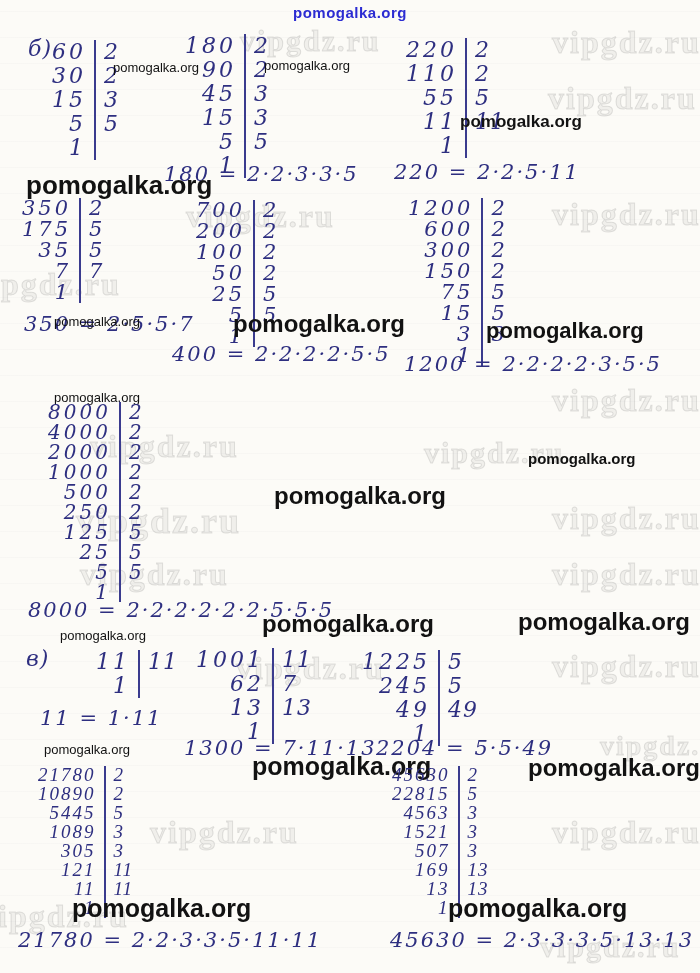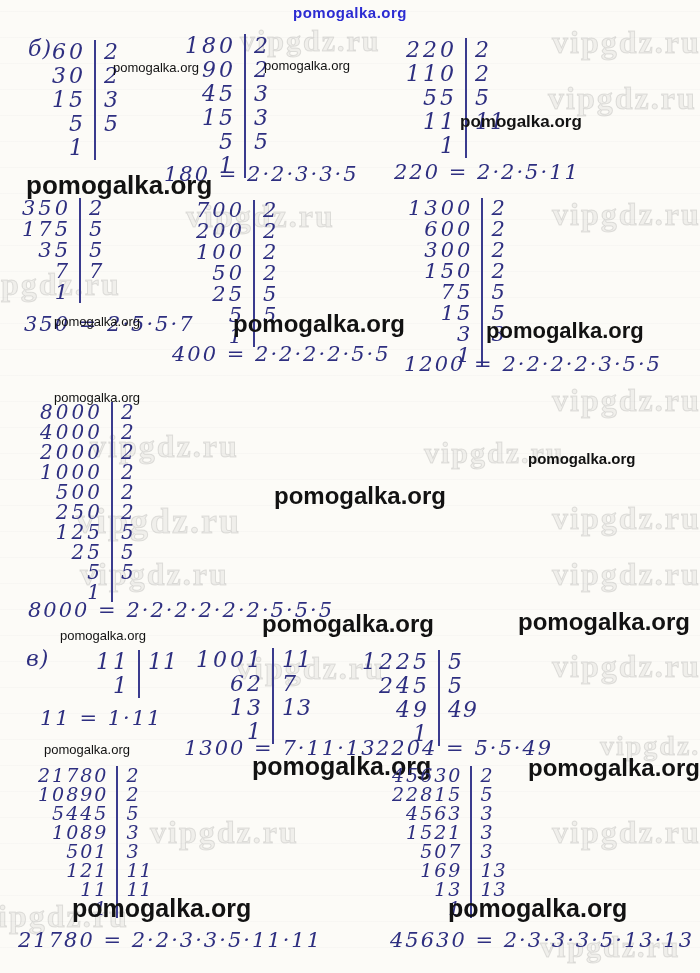--- a/index.html
+++ b/index.html
@@ -26,22 +26,22 @@
     color:#2c2cd2; font-size:15px; font-weight:600; letter-spacing:0.5px;
   }
   
   .hand { color:#2e2f80; font-style:italic; }
   .slabel { position:absolute; font-size:22px; letter-spacing:1px; }
   .ladder {
     position:absolute; display:grid; grid-template-columns:max-content max-content;
     font-size:22px; line-height:24px; letter-spacing:3px;
   }
   .ladder.mid   { font-size:21px; line-height:21px; }
-  .ladder.compact { font-size:20px; line-height:20px; }
-  .ladder.tight { font-size:19px; line-height:18px; letter-spacing:2px; }
+  .ladder.compact { font-size:20px; line-height:20px;margin-left:8px; }
+  .ladder.tight { font-size:19px; line-height:18px; letter-spacing:2px;font-family:Liberation Serif, serif; }
   .lrow { display:contents; }
   .lrow .q { grid-column:1; text-align:right; padding-right:8px; }
   .lrow .d { grid-column:2; border-left:2px solid #3a3b8e; padding-left:8px; letter-spacing:1px; min-height:1em; }
   .result { position:absolute; font-size:21px; letter-spacing:2px; white-space:nowrap; }
 </style>
 </head>
 <body>
 
 <div class="page">
 
@@ -117,21 +117,21 @@
   <div class="lrow"><span class="q">700</span><span class="d">2</span></div>
       <div class="lrow"><span class="q">200</span><span class="d">2</span></div>
       <div class="lrow"><span class="q">100</span><span class="d">2</span></div>
       <div class="lrow"><span class="q">50</span><span class="d">2</span></div>
       <div class="lrow"><span class="q">25</span><span class="d">5</span></div>
       <div class="lrow"><span class="q">5</span><span class="d">5</span></div>
       <div class="lrow"><span class="q">1</span><span class="d"></span></div>
     </div>
   <div class="ladder mid hand" style="left:408px;top:198px">
 
-  <div class="lrow"><span class="q">1300</span><span class="d">2</span></div>
+  <div class="lrow"><span class="q">1200</span><span class="d">2</span></div>
       <div class="lrow"><span class="q">600</span><span class="d">2</span></div>
       <div class="lrow"><span class="q">300</span><span class="d">2</span></div>
       <div class="lrow"><span class="q">150</span><span class="d">2</span></div>
       <div class="lrow"><span class="q">75</span><span class="d">5</span></div>
       <div class="lrow"><span class="q">15</span><span class="d">5</span></div>
       <div class="lrow"><span class="q">3</span><span class="d">3</span></div>
       <div class="lrow"><span class="q">1</span><span class="d"></span></div>
     </div>
 
   <div class="result hand" style="left:24px;top:312px">350 = 2·5·5·7</div>
@@ -190,21 +190,21 @@
   <span class="wm sm" style="left:44px;top:742px">pomogalka.org</span>
   <span class="wm lg" style="left:252px;top:752px;font-size:25px">pomogalka.org</span>
   <span class="wm lg" style="left:528px;top:754px">pomogalka.org</span>
 
   <div class="ladder tight hand" style="left:38px;top:766px">
 
   <div class="lrow"><span class="q">21780</span><span class="d">2</span></div>
       <div class="lrow"><span class="q">10890</span><span class="d">2</span></div>
       <div class="lrow"><span class="q">5445</span><span class="d">5</span></div>
       <div class="lrow"><span class="q">1089</span><span class="d">3</span></div>
-      <div class="lrow"><span class="q">501</span><span class="d">3</span></div>
+      <div class="lrow"><span class="q">305</span><span class="d">3</span></div>
       <div class="lrow"><span class="q">121</span><span class="d">11</span></div>
       <div class="lrow"><span class="q">11</span><span class="d">11</span></div>
       <div class="lrow"><span class="q">1</span><span class="d"></span></div>
     </div>
   <div class="ladder tight hand" style="left:392px;top:766px">
 
   <div class="lrow"><span class="q">45630</span><span class="d">2</span></div>
       <div class="lrow"><span class="q">22815</span><span class="d">5</span></div>
       <div class="lrow"><span class="q">4563</span><span class="d">3</span></div>
       <div class="lrow"><span class="q">1521</span><span class="d">3</span></div>

